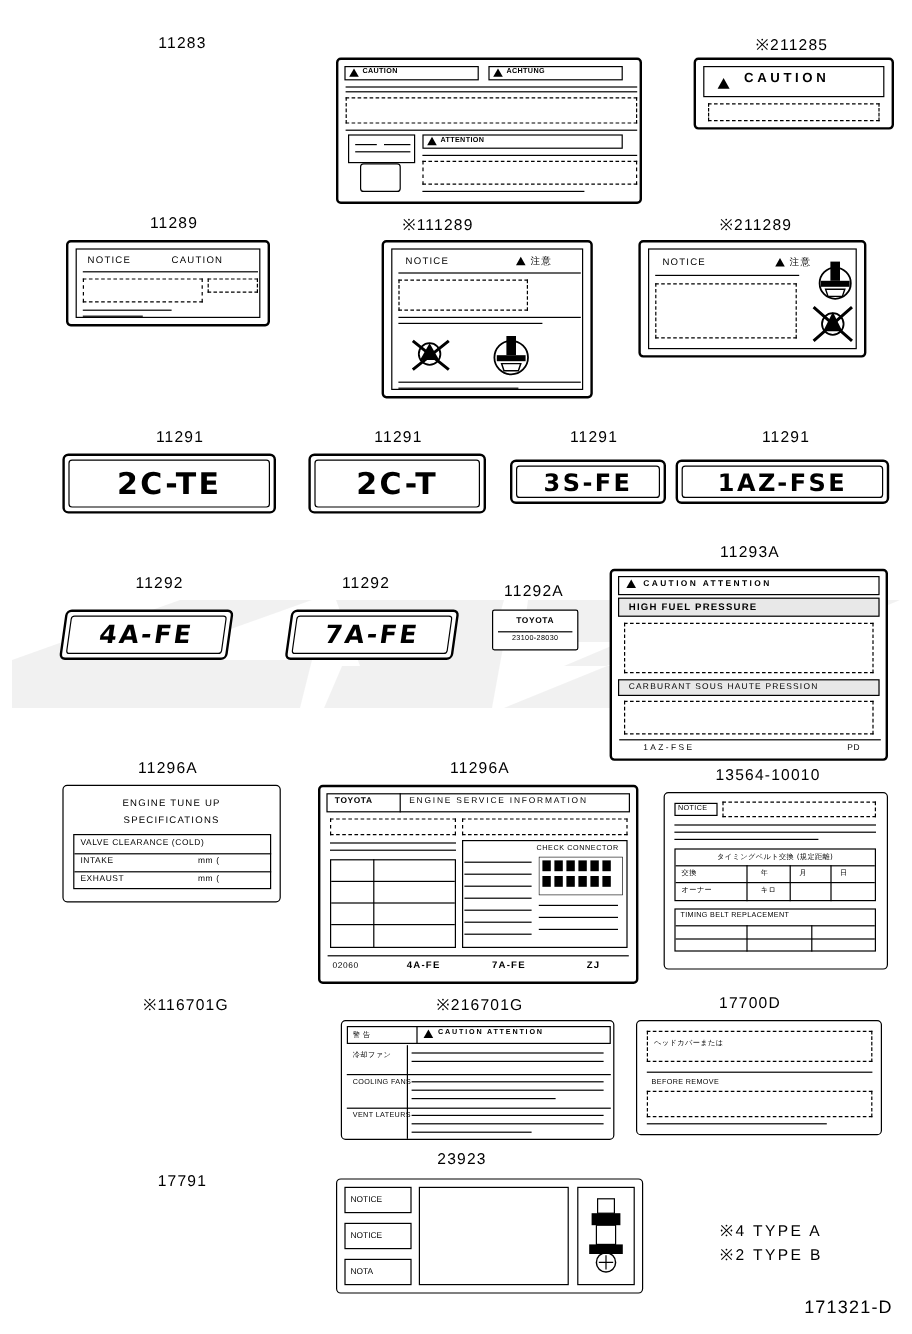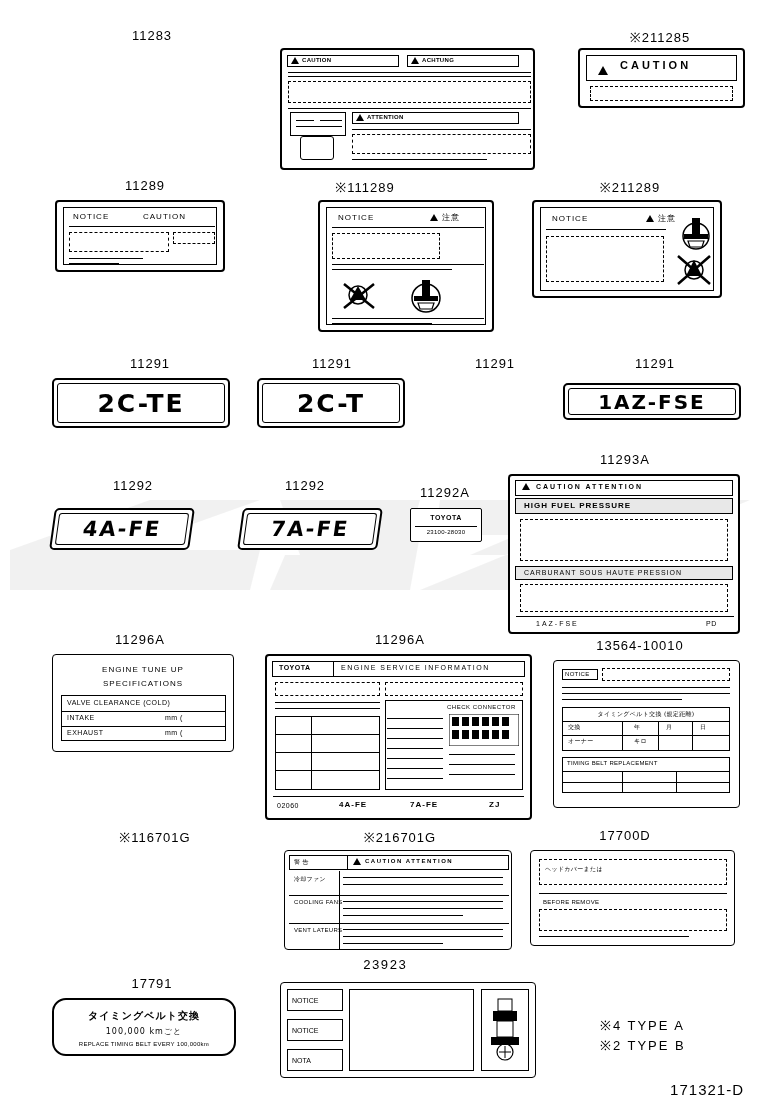--- a/index.html
+++ b/index.html
@@ -179,20 +179,24 @@
       <span>2C-TE</span>
   </div>
 
   <div class="lbl" style="left:272px;top:356px;width:120px;">11291</div>
   <div class="code" style="left:257px;top:378px;width:148px;height:50px;">
     <div class="c2"></div>
       <span>2C-T</span>
   </div>
 
   <div class="lbl" style="left:435px;top:356px;width:120px;">11291</div>
+  <div class="code" style="left:425px;top:383px;width:130px;height:37px;">
+    <div class="c2"></div>
+      <span style="font-size:20px;">3S-FE</span>
+  </div>
 
   <div class="lbl" style="left:595px;top:356px;width:120px;">11291</div>
   <div class="code" style="left:563px;top:383px;width:178px;height:37px;">
     <div class="c2"></div>
       <span style="font-size:20px;">1AZ-FSE</span>
   </div>
 
   <div class="lbl" style="left:73px;top:478px;width:120px;">11292</div>
   <div class="code" style="left:52px;top:508px;width:140px;height:42px;transform:skewX(-8deg);">
     <div class="c2"></div>
@@ -363,27 +367,22 @@
   <div class="plate" style="left:530px;top:850px;width:205px;height:96px;border-width:1px;">
     <div class="dash" style="left:8px;top:8px;width:188px;height:26px;"></div>
     <div class="txt6" style="left:14px;top:14px;font-family:'DejaVu Sans',sans-serif;">ヘッドカバーまたは</div>
     <div class="ln" style="left:8px;top:42px;width:188px;"></div>
     <div class="txt6" style="left:12px;top:48px;">BEFORE REMOVE</div>
     <div class="dash" style="left:8px;top:58px;width:188px;height:22px;"></div>
     <div class="ln" style="left:8px;top:85px;width:150px;"></div>
   </div>
 
   <div class="lbl" style="left:92px;top:976px;width:120px;">17791</div>
-  <div class="plate" style="left:52px;top:998px;width:184px;height:58px;border-radius:14px;">
-    <div class="txt10 ctr bold" style="left:0;top:9px;width:100%;font-family:'DejaVu Sans',sans-serif;">タイミングベルト交換</div>
-    <div class="txt ctr" style="left:0;top:26px;width:100%;font-family:'DejaVu Sans',sans-serif;">100,000  kmごと</div>
-    <div class="txt6 ctr" style="left:0;top:41px;width:100%;">REPLACE TIMING BELT EVERY 100,000km</div>
-  </div>
-
-  <div class="lbl" style="left:325px;top:958px;width:120px;font-family:Liberation Mono, monospace;">23923</div>
+
+  <div class="lbl" style="left:325px;top:958px;width:120px;">23923</div>
   <div class="plate" style="left:280px;top:982px;width:256px;height:96px;border-width:1px;">
     <div class="notecell" style="left:6px;top:6px;width:56px;height:22px;">NOTICE</div>
     <div class="notecell" style="left:6px;top:36px;width:56px;height:22px;">NOTICE</div>
     <div class="notecell" style="left:6px;top:66px;width:56px;height:22px;">NOTA</div>
     <div class="inner" style="left:68px;top:6px;width:125px;height:82px;"></div>
     <div class="inner" style="left:200px;top:6px;width:48px;height:82px;"></div>
     <div style="position:absolute;left:206px;top:14px;width:36px;height:66px;">
       <svg viewBox="0 0 36 66" width="36" height="66">
         <rect x="11" y="2" width="14" height="12" fill="none" stroke="#000" stroke-width="1"></rect>
         <rect x="6" y="14" width="24" height="10" fill="#000"></rect>

